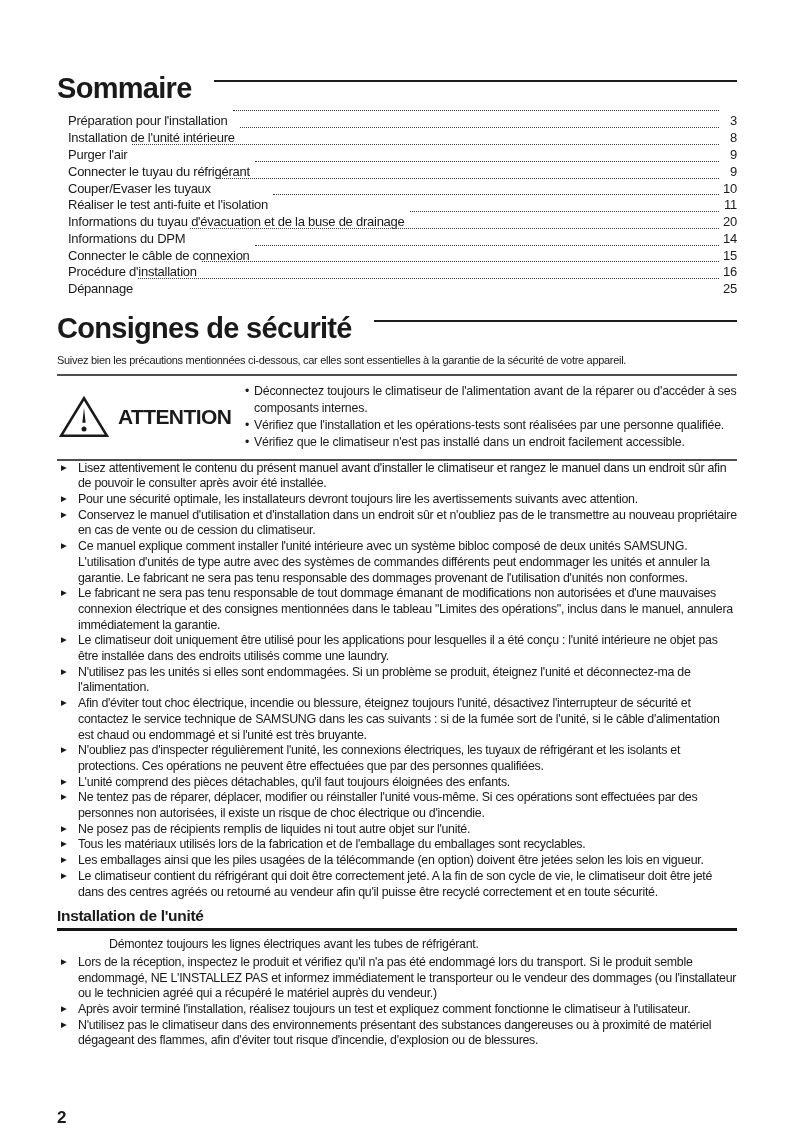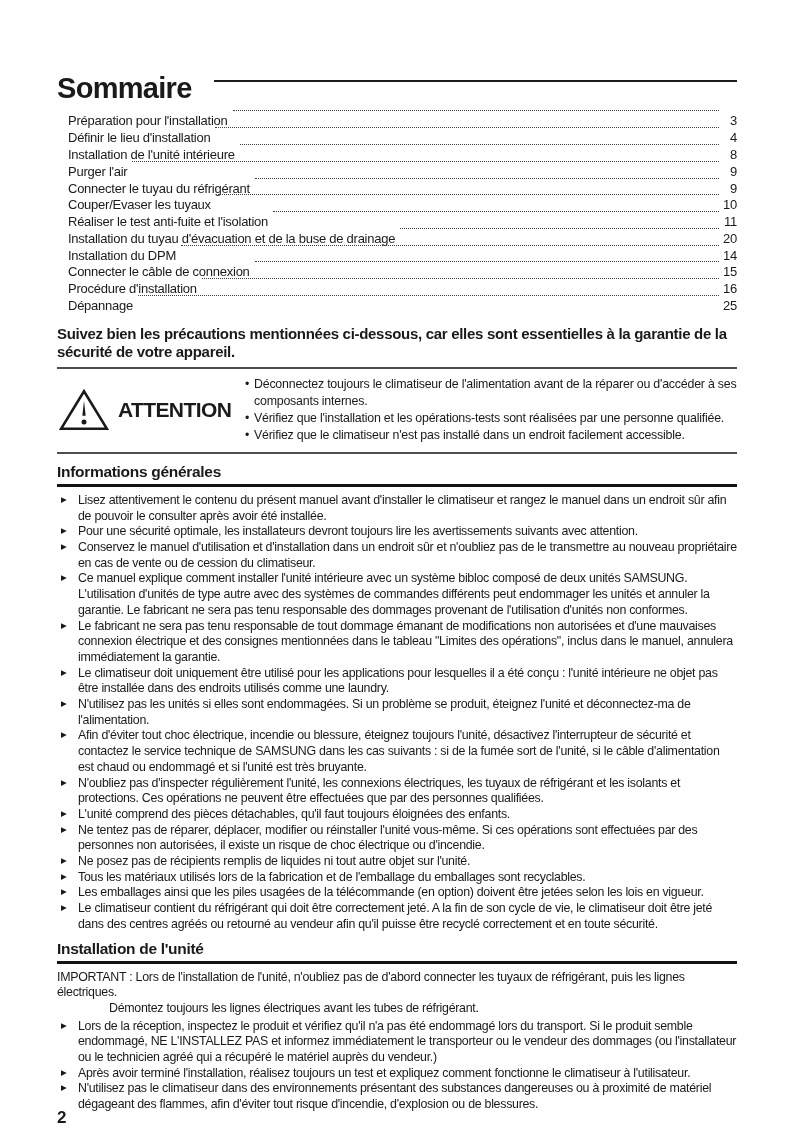--- a/index.html
+++ b/index.html
@@ -25,21 +25,21 @@
   
   .toc { margin: 9px 0 0 11px; }
   .toc-row { display: flex; align-items: flex-start; height: 16.8px; font-size: 13px; letter-spacing: -0.25px; }
   .toc-label { white-space: nowrap; }
   .toc-dots { flex: 1; margin: 0 4px 0 5px; border-bottom: 1.6px dotted #3c3c3c; transform: translateY(-3px); }
   .toc-page { text-align: right; min-width: 14px; white-space: nowrap; }
 
   .safety-title-row { margin-top: 15px; }
 
   .intro {
-    font-weight: 700; font-size: 15px; letter-spacing: -0.3px;
+    font-weight: 400; font-size: 11px; letter-spacing: -0.3px;
     margin: 10px 0 6px 0; line-height: 1.2;
   }
   .rule-thin { height: 2px; background: #4e4e4e; }
 
   
   .attention { display: flex; align-items: center; padding: 7px 0 8px 0; min-height: 68px; }
   .attention-left { width: 188px; flex: none; display: flex; align-items: center; padding-left: 2px; }
   .warning-icon { flex: none; margin-right: 9px; display: block; }
   .attention-label { font-size: 21px; font-weight: 700; letter-spacing: -0.6px; white-space: nowrap; }
   .attention-items { flex: 1; list-style: none; margin: 0; padding: 0; font-size: 12.4px; line-height: 17px; letter-spacing: -0.22px; }
@@ -80,25 +80,20 @@
         <div class="title-rule"></div>
       </div>
       <div class="toc">
 
           <div class="toc-row">
             <span class="toc-label">Préparation pour l'installation</span>
             <span class="toc-dots"></span>
             <span class="toc-page">3</span>
           </div>
 
-          <div class="toc-row">
-            <span class="toc-label">Définir le lieu d'installation</span>
-            <span class="toc-dots"></span>
-            <span class="toc-page">4</span>
-          </div>
 
           <div class="toc-row">
             <span class="toc-label">Installation de l'unité intérieure</span>
             <span class="toc-dots"></span>
             <span class="toc-page">8</span>
           </div>
 
           <div class="toc-row">
             <span class="toc-label">Purger l'air</span>
             <span class="toc-dots"></span>
@@ -117,27 +112,27 @@
             <span class="toc-page">10</span>
           </div>
 
           <div class="toc-row">
             <span class="toc-label">Réaliser le test anti-fuite et l'isolation</span>
             <span class="toc-dots"></span>
             <span class="toc-page">11</span>
           </div>
 
           <div class="toc-row">
-            <span class="toc-label">Installation du tuyau d'évacuation et de la buse de drainage</span>
+            <span class="toc-label">Informations du tuyau d'évacuation et de la buse de drainage</span>
             <span class="toc-dots"></span>
             <span class="toc-page">20</span>
           </div>
 
           <div class="toc-row">
-            <span class="toc-label">Installation du DPM</span>
+            <span class="toc-label">Informations du DPM</span>
             <span class="toc-dots"></span>
             <span class="toc-page">14</span>
           </div>
 
           <div class="toc-row">
             <span class="toc-label">Connecter le câble de connexion</span>
             <span class="toc-dots"></span>
             <span class="toc-page">15</span>
           </div>
 
@@ -150,20 +145,24 @@
 
           <div class="toc-row">
             <span class="toc-label">Dépannage</span>
             <span class="toc-dots"></span>
             <span class="toc-page">25</span>
           </div>
         </div>
     </section>
 
     <section>
+      <div class="title-row safety-title-row">
+        <h1 class="doc-title">Consignes de sécurité</h1>
+        <div class="title-rule"></div>
+      </div>
 
       <p class="intro">Suivez bien les précautions mentionnées ci-dessous, car elles sont essentielles à la garantie de la sécurité de votre appareil.</p>
       <div class="rule-thin"></div>
 
       <div class="attention">
         <div class="attention-left">
           <svg class="warning-icon" width="50" height="44" viewBox="0 0 60 52" aria-hidden="true">
             <path d="M30 3.5 L57.5 48.5 L2.5 48.5 Z" fill="none" stroke="#1a1a1a" stroke-width="3" stroke-linejoin="miter"></path>
             <path d="M30 15 L32 33 L28 33 Z" fill="#1a1a1a"></path>
             <circle cx="30" cy="40.5" r="3" fill="#1a1a1a"></circle>
@@ -183,21 +182,20 @@
             </li>
 
             <li>
               <span class="dot">•</span>
               <span>Vérifiez que le climatiseur n'est pas installé dans un endroit facilement accessible.</span>
             </li>
           </ul>
       </div>
       <div class="rule-thin"></div>
 
-      <h2 class="sec-heading">Informations générales</h2>
       <ul class="bullets">
 
           <li>
             <span class="tri">▶</span>
             <span class="btxt">Lisez attentivement le contenu du présent manuel avant d'installer le climatiseur et rangez le manuel dans un endroit sûr afin de pouvoir le consulter après avoir été installée.</span>
           </li>
 
           <li>
             <span class="tri">▶</span>
             <span class="btxt">Pour une sécurité optimale, les installateurs devront toujours lire les avertissements suivants avec attention.</span>
@@ -264,21 +262,20 @@
           </li>
 
           <li>
             <span class="tri">▶</span>
             <span class="btxt">Le climatiseur contient du réfrigérant qui doit être correctement jeté. A la fin de son cycle de vie, le climatiseur doit être jeté dans des centres agréés ou retourné au vendeur afin qu'il puisse être recyclé correctement et en toute sécurité.</span>
           </li>
         </ul>
 
       <h2 class="sec-heading second">Installation de l'unité</h2>
       <div class="important">
-        <div class="imp-line1"><span class="imp-label">IMPORTANT :</span> <span>Lors de l'installation de l'unité, n'oubliez pas de d'abord connecter les tuyaux de réfrigérant, puis les lignes électriques.</span></div>
         <div class="imp-line2">Démontez toujours les lignes électriques avant les tubes de réfrigérant.</div>
       </div>
       <ul class="bullets">
 
           <li>
             <span class="tri">▶</span>
             <span class="btxt">Lors de la réception, inspectez le produit et vérifiez qu'il n'a pas été endommagé lors du transport. Si le produit semble endommagé, NE L'INSTALLEZ PAS et informez immédiatement le transporteur ou le vendeur des dommages (ou l'installateur ou le technicien agréé qui a récupéré le matériel auprès du vendeur.)</span>
           </li>
 
           <li>

